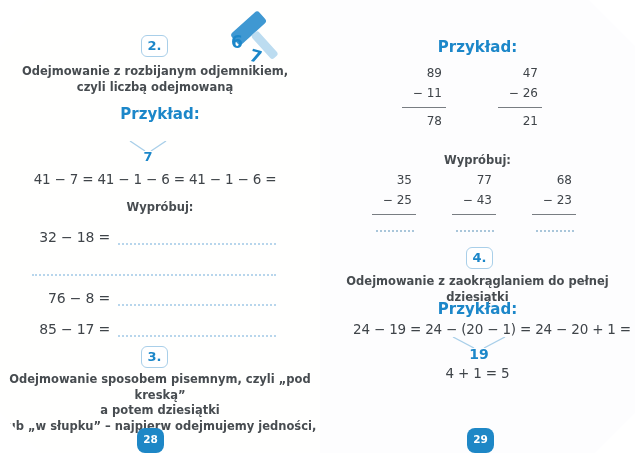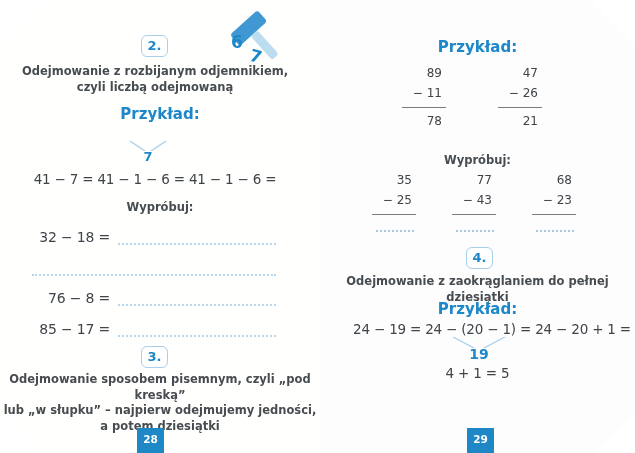--- a/index.html
+++ b/index.html
@@ -18,21 +18,21 @@
   .badge{position:absolute;box-sizing:border-box;min-width:27px;height:22px;line-height:19px;
     text-align:center;border:1.5px solid #a9cfe9;border-radius:6px;background:#fff;
     color:#1c87c9;font-weight:bold;font-size:13px;padding:0 5px;}
   .sec-title{position:absolute;text-align:center;font-size:11.5px;font-weight:bold;
     line-height:15.5px;color:#474c50;}
   .example-label{position:absolute;text-align:center;font-size:15px;font-weight:bold;color:#1c87c9;}
   .try-label{position:absolute;text-align:center;font-size:11.5px;font-weight:bold;color:#474c50;}
   .formula{position:absolute;text-align:center;font-size:13.5px;letter-spacing:-0.2px;color:#3f4449;}
   .split-num{position:absolute;text-align:center;font-size:13px;font-weight:bold;color:#1c87c9;}
   .pagenum{position:absolute;width:27px;height:25px;background:#1e87c6;color:#ffffff;
-    font-size:10.5px;font-weight:bold;text-align:center;line-height:23px;}
+    font-size:10.5px;font-weight:bold;text-align:center;line-height:23px;border-radius:8px;}
 
   .ex-rows{position:absolute;left:24px;top:226px;width:252px;}
   .ex-row{display:flex;align-items:flex-end;height:19px;margin-bottom:11.5px;}
   .ex-label{width:86px;text-align:right;font-size:14px;color:#3f4449;letter-spacing:-0.2px;}
   .ex-dots{flex:1;margin-left:8px;border-bottom:2px dotted #b8d6ec;height:14px;}
 
   .col-block{position:absolute;width:44px;text-align:right;font-size:12px;color:#3f4449;}
   .col-minuend{padding-right:4px;line-height:20px;}
   .col-subtrahend{padding-right:4px;line-height:20px;padding-bottom:4px;border-bottom:1.5px solid #787d82;}
   .col-result{padding-right:4px;line-height:20px;padding-top:3px;}
@@ -96,22 +96,22 @@
       <div class="ex-row">
         <span class="ex-label">85 − 17 =</span>
         <span class="ex-dots"></span>
       </div>
     </div>
 
     <div class="badge" style="left:141px;top:346px;">3.</div>
 
     <div class="sec-title" style="left:2px;top:372px;width:316px;">
       <div>Odejmowanie sposobem pisemnym, czyli „pod kreską”</div>
+      <div>a potem dziesiątki</div>
       <div>lub „w słupku” – najpierw odejmujemy jedności,</div>
-      <div>a potem dziesiątki</div>
     </div>
 
     <div class="pagenum" style="left:137px;top:428px;">28</div>
   </div>
 
   <div class="page page-right">
 
     <div class="example-label" style="left:0;top:38px;width:315px;">Przykład:</div>
 
     <div class="col-block" style="left:82px;top:63px;">

